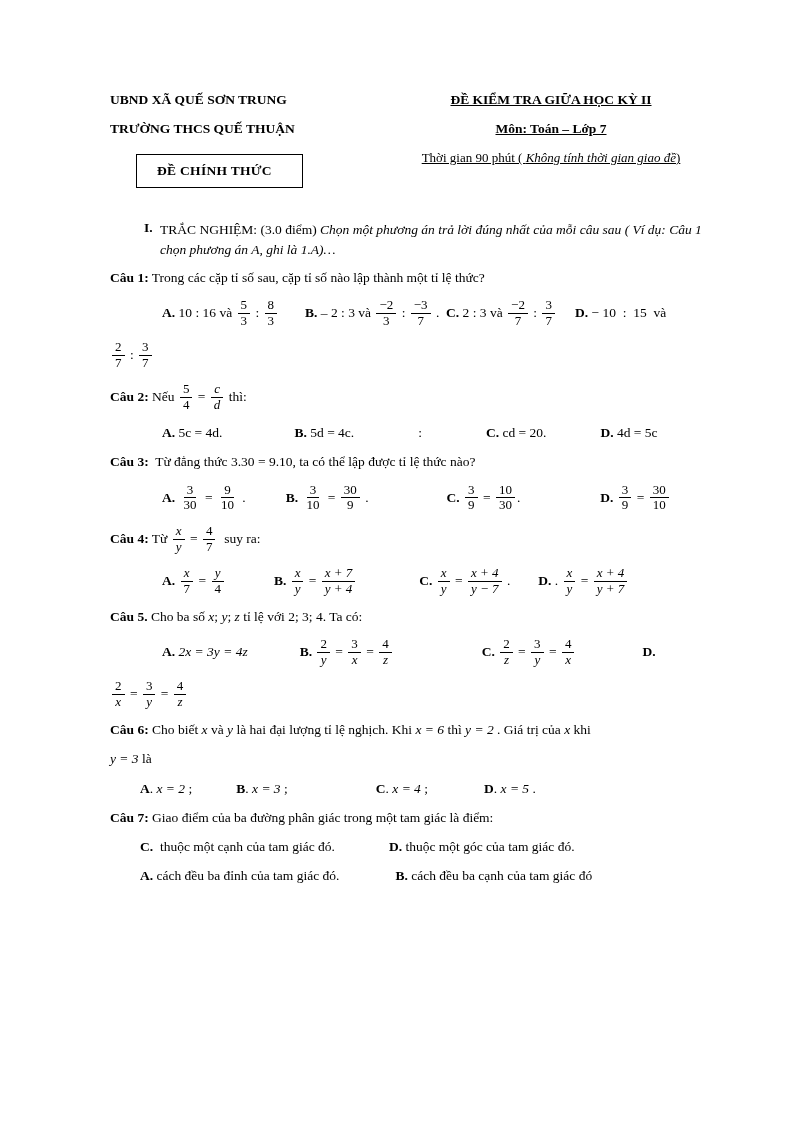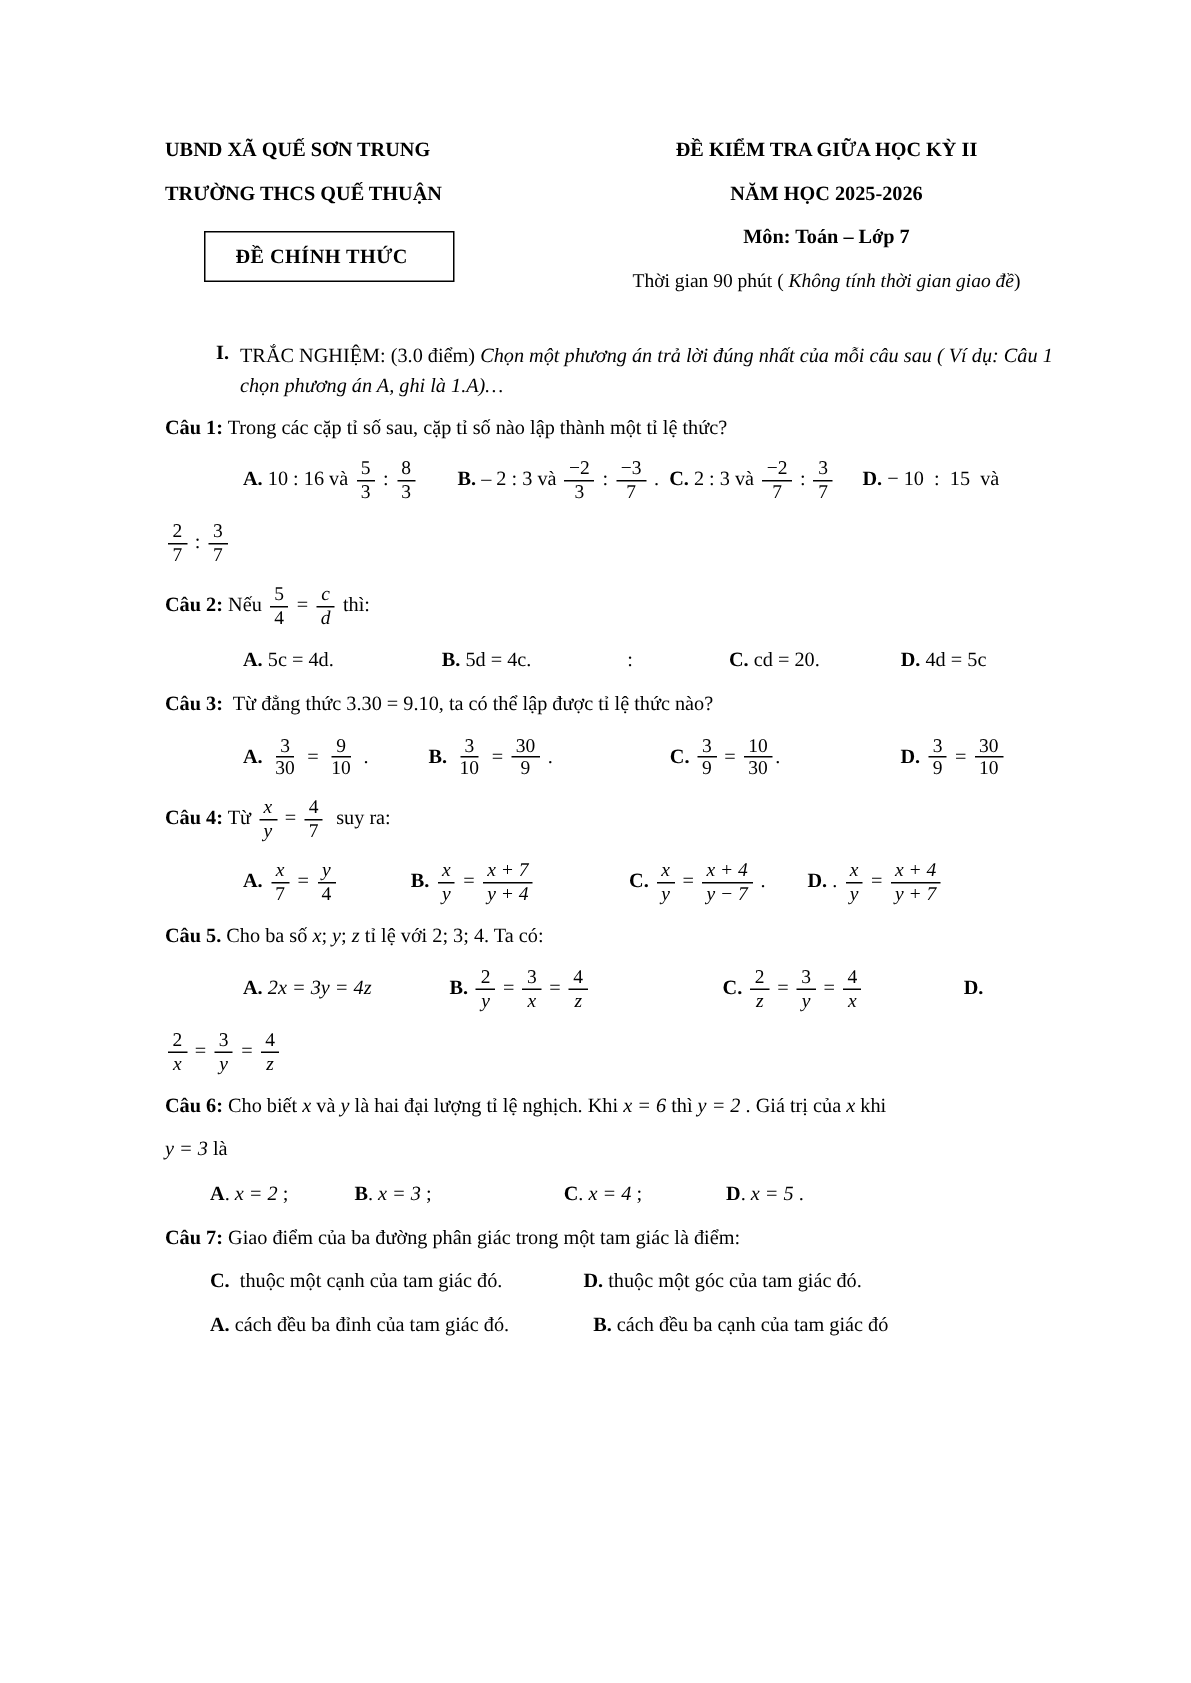--- a/index.html
+++ b/index.html
@@ -3,21 +3,21 @@
 <meta charset="utf-8">
 <style>
   * { margin:0; padding:0; box-sizing:border-box; }
   html,body { background:#e8e8e8; }
   body { width:794px; font-family:"Liberation Serif","DejaVu Serif",serif; font-size:13.5px; color:#000; }
   .page { width:794px; height:1122px; background:#ffffff; padding:92px 72px 40px 110px; overflow:hidden; }
 
   
   .header { display:flex; }
   .h-left { flex:0 0 270px; }
-  .h-right { flex:1; text-align:center; }
+  .h-right { flex:1; text-align:center;text-decoration:underline; }
   .h-line { font-weight:bold; margin-bottom:13px; white-space:nowrap; }
   .duration-line { font-weight:normal; font-size:13px; white-space:nowrap; }
   .duration-line .i { font-style:italic; }
   .stamp { display:inline-block; border:1.5px solid #000; padding:8px 30px 8px 20px; font-weight:bold; margin:4px 0 0 26px; letter-spacing:.3px; }
 
   
   .section-head { display:flex; margin-top:32px; }
   .sec-num { flex:0 0 50px; padding-left:34px; font-weight:bold; }
   .sec-body { flex:1; line-height:1.45; }
   .sec-title { font-weight:normal; }
@@ -45,21 +45,20 @@
 <div class="page">
 
   <div class="header">
     <div class="h-left">
       <div class="h-line">UBND XÃ QUẾ SƠN TRUNG</div>
       <div class="h-line">TRƯỜNG THCS QUẾ THUẬN</div>
       <div class="stamp">ĐỀ CHÍNH THỨC</div>
     </div>
     <div class="h-right">
       <div class="h-line">ĐỀ KIỂM TRA GIỮA HỌC KỲ II</div>
-      <div class="h-line">NĂM HỌC 2025-2026</div>
       <div class="h-line">Môn: Toán – Lớp 7</div>
       <div class="duration-line"><span>Thời gian 90 phút ( </span><span class="i">Không tính thời gian giao đề</span><span>)</span></div>
     </div>
   </div>
 
   <div class="section-head">
     <span class="sec-num">I.</span>
     <span class="sec-body"><span class="sec-title">TRẮC NGHIỆM: (3.0 điểm)</span><span class="sec-desc"> Chọn một phương án trả lời đúng nhất của mỗi câu sau ( Ví dụ: Câu 1 chọn phương án A, ghi là 1.A)…</span></span>
   </div>
 

